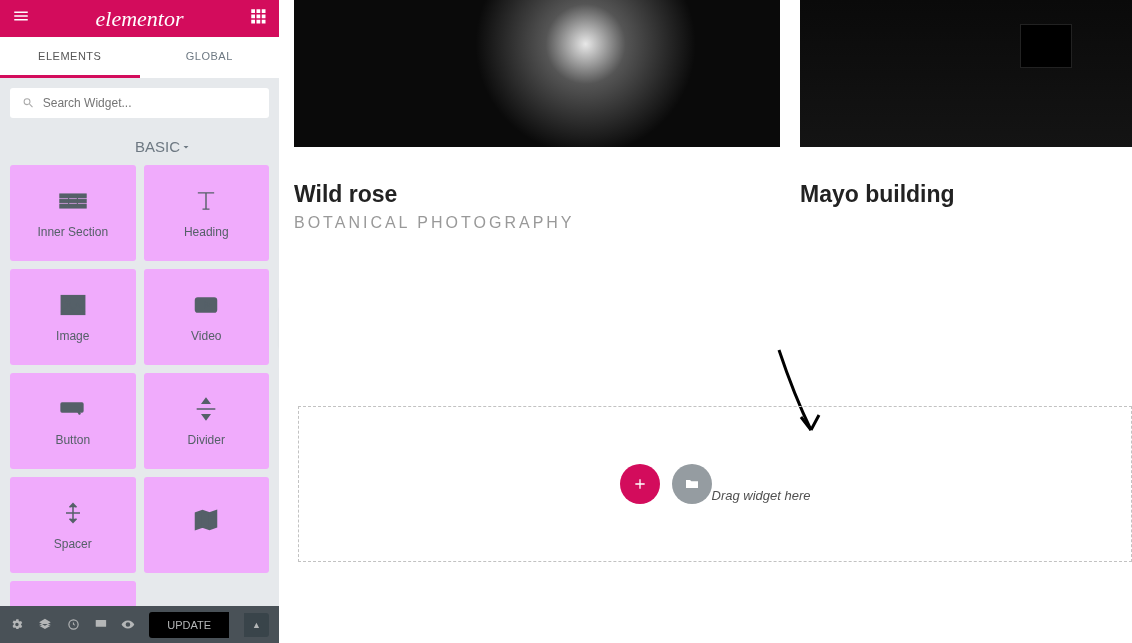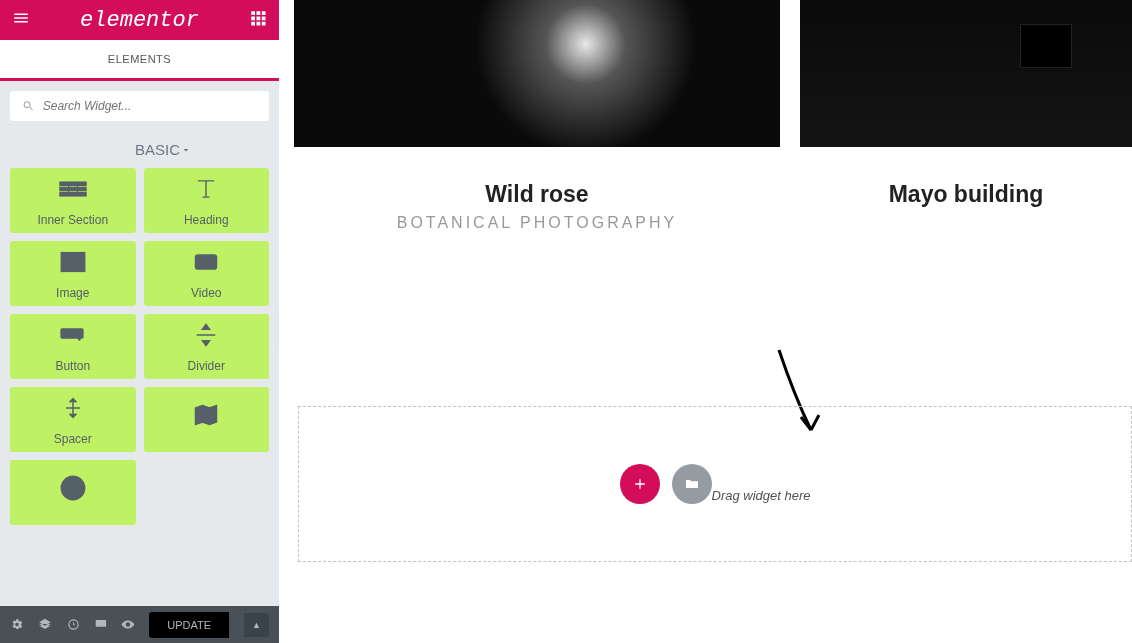--- a/index.html
+++ b/index.html
@@ -3,51 +3,51 @@
 <meta charset="utf-8">
 <style>
 * { box-sizing: border-box; margin: 0; padding: 0; }
 body { font-family: 'Helvetica Neue', Arial, sans-serif; width: 1132px; height: 643px; overflow: hidden; position: relative; background: #fff; }
 
 
 .sidebar { width: 279px; height: 643px; background: #e6e9ec; position: absolute; left: 0; top: 0; display: flex; flex-direction: column; }
 .sb-header { height: 40px; background: #d30c5c; display: flex; align-items: center; justify-content: space-between; padding: 0 12px; }
 .sb-header .hamb, .sb-header .grid { color: #fff; font-size: 18px; cursor: pointer; }
 .sb-header .hamb svg, .sb-header .grid svg { width: 18px; height: 18px; fill: #fff; }
-.sb-header .brand { font-family: Liberation Mono, monospace; color: #fff; font-size: 22px; font-style: italic; }
+.sb-header .brand { font-family: Liberation Serif, serif; color: #fff; font-size: 22px; font-style: italic; }
 
 .tabs { display: flex; background: #fff; }
 .tab { flex: 1; text-align: center; padding: 13px 12px; font-size: 11px; color: #6d7882; letter-spacing: 0.5px; cursor: pointer; }
 .tab.active { border-bottom: 3px solid #d30c5c; color: #555; font-weight: 500; }
 
 .search-wrap { padding: 10px; }
 .search { background: #fff; border-radius: 3px; display: flex; align-items: center; padding: 8px 12px; }
 .search svg { width: 14px; height: 14px; fill: #aaa; margin-right: 8px; }
-.search input { border: none; outline: none; font-size: 12px; color: #999; width: 100%; font-style: italic; }
+.search input { border: none; outline: none; font-size: 12px; color: #999; width: 100%; }
 
 .cat-row { display: flex; justify-content: center; align-items: center; padding: 10px 15px; color: #6d7882; font-size: 15px; cursor: pointer; margin-left: 48px; }
 .cat-row svg { width: 12px; height: 12px; fill: #6d7882; }
 
 .widgets { padding: 0 10px; display: grid; grid-template-columns: 1fr 1fr; gap: 8px; overflow: hidden; }
-.widget { background: #bef264; border-radius: 3px; height: 65px; display: flex; flex-direction: column; align-items: center; justify-content: center; cursor: grab; }
+.widget { background: #f0abfc; border-radius: 3px; height: 96px; display: flex; flex-direction: column; align-items: center; justify-content: center; cursor: grab; }
 .widget .wicon { width: 28px; height: 28px; fill: #556068; stroke: #556068; }
 .widget .wlabel { font-size: 12px; color: #556068; margin-top: 10px; }
 
 .sb-footer { position: absolute; bottom: 0; left: 0; width: 279px; height: 37px; background: #495157; display: flex; align-items: center; padding: 0 10px; gap: 14px; }
 .sb-footer svg { width: 15px; height: 15px; fill: #b4b6b7; cursor: pointer; }
 .sb-footer .upd-btn { margin-left: auto; background: #000000; color: #b4b6b7; font-size: 11px; padding: 7px 18px; border-radius: 3px 0 0 3px; cursor: pointer; }
 .sb-footer .upd-arrow { background: #39444a; color: #b4b6b7; padding: 7px 8px; border-radius: 0 3px 3px 0; margin-left: 1px; font-size: 9px; cursor: pointer; }
 
 .collapse-handle { position: absolute; left: 279px; top: 308px; width: 15px; height: 40px; background: #e6e9ec; border-radius: 0 4px 4px 0; display: flex; align-items: center; justify-content: center; cursor: pointer; box-shadow: 1px 0 3px rgba(0,0,0,0.1); }
 .collapse-handle svg { width: 8px; height: 8px; fill: #6d7882; }
 
 
 .canvas { position: absolute; left: 279px; top: 0; width: 853px; height: 643px; background: #fff; }
 .gallery { display: flex; gap: 20px; padding-left: 15px; }
-.gal-item { display: flex; flex-direction: column; align-items: center; }
+.gal-item { display: flex; flex-direction: column; align-items: flex-start; }
 .gal-img { width: 486px; height: 147px; background: #0a0a0a; position: relative; overflow: hidden; }
 .gal-img.rose { background: radial-gradient(circle 200px at 60% 30%, #e8e8e8 0%, #555 20%, #0a0a0a 55%); }
 .gal-img.build { width: 332px; background: linear-gradient(180deg, #0a0a0a 0%, #141414 100%); }
 .gal-img.build::after { content:''; position:absolute; top:24px; right:60px; width:50px; height:42px; background:#000; border:1px solid #222; }
 .gal-title { font-size: 23px; font-weight: 600; color: #222; margin-top: 34px; }
 .gal-sub { font-size: 16px; color: #999; letter-spacing: 3px; margin-top: 6px; }
 
 .annot { position: absolute; left: 68px; top: 300px; font-size: 28px; font-weight: 700; color: #1a1a1a; }
 .arrow-svg { position: absolute; left: 490px; top: 345px; }
 
@@ -80,20 +80,21 @@
           <rect x="17" y="10" width="5" height="5"></rect>
           <rect x="3" y="17" width="5" height="5"></rect>
           <rect x="10" y="17" width="5" height="5"></rect>
           <rect x="17" y="17" width="5" height="5"></rect>
         </svg>
     </span>
   </div>
 
   <div class="tabs">
     <div class="tab active">ELEMENTS</div>
+    <div class="tab">GLOBAL</div>
   </div>
 
   <div class="search-wrap">
     <div class="search">
       <svg viewBox="0 0 24 24">
           <path d="M15.5 14h-.79l-.28-.27A6.471 6.471 0 0016 9.5 6.5 6.5 0 109.5 16c1.61 0 3.09-.59 4.23-1.57l.27.28v.79l5 5L20.49 19l-5-5zM9.5 14A4.5 4.5 0 1114 9.5 4.5 4.5 0 019.5 14z"></path>
         </svg>
       <input placeholder="Search Widget..." style="">
     </div>
   </div>

